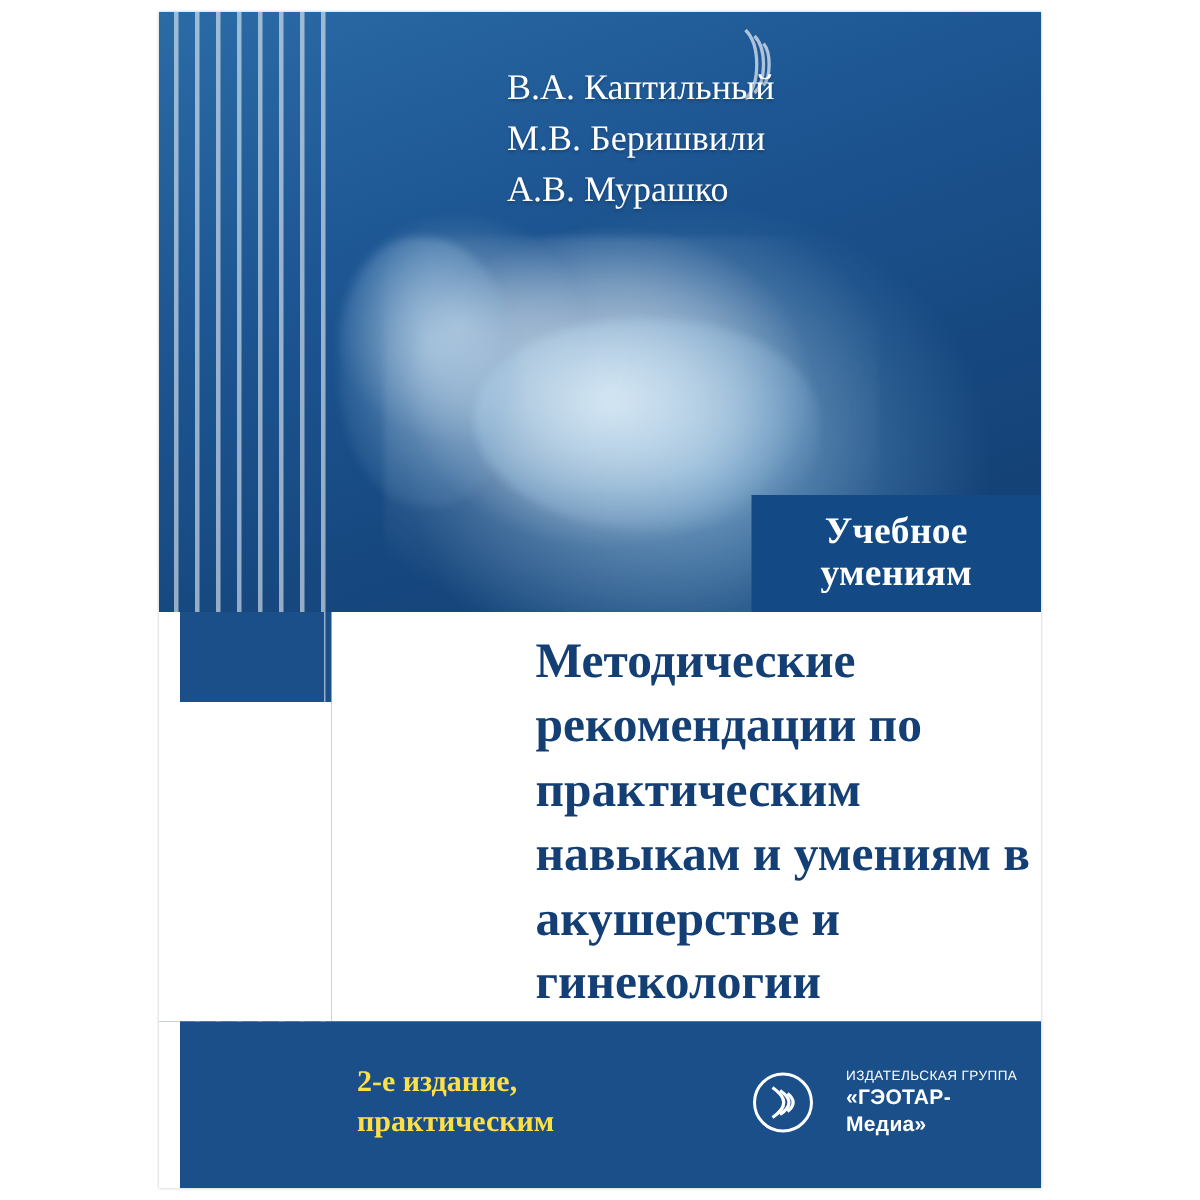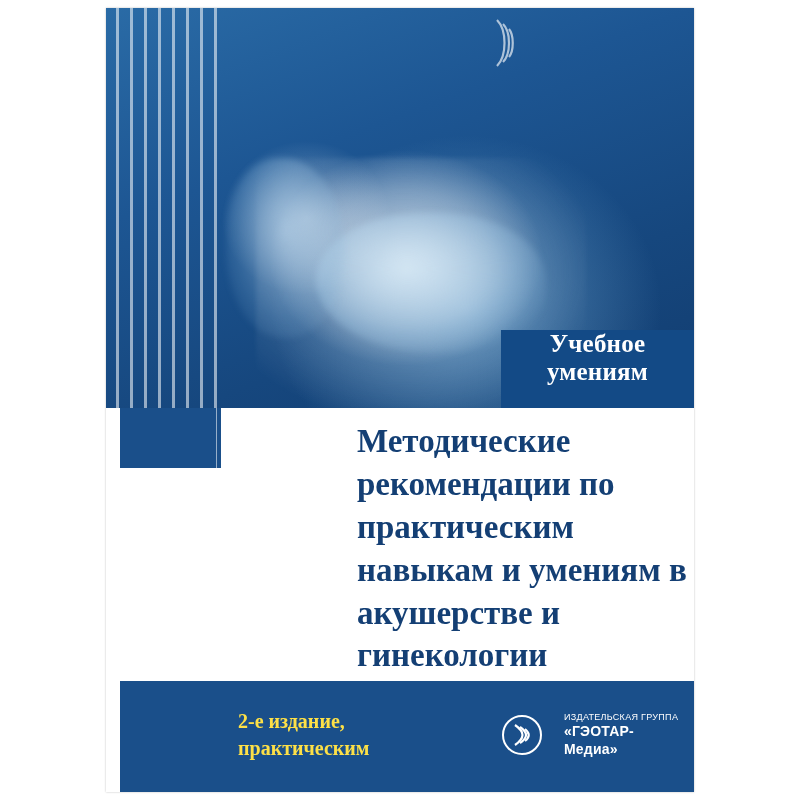--- a/index.html
+++ b/index.html
@@ -136,20 +136,21 @@
   .badge {
     position: absolute;
     left: 395px;
     top: 322px;
     width: 193px;
     height: 78px;
     background: #134a86;
     display: flex;
     flex-direction: column;
     align-items: center;
+    justify-content: center;
     color: #ffffff;
   }
   .badge-line {
     font-family: "Liberation Serif", serif;
     font-size: 25px;
     font-weight: 700;
     line-height: 1.12;
     letter-spacing: 0.2px;
   }
 
@@ -274,20 +275,25 @@
     </div>
 
     <svg class="cover-mark" viewBox="0 0 26 58">
       <g fill="none" stroke="#ffffff" stroke-width="2.2" opacity="0.85">
         <path d="M6 6 C16 16, 16 42, 6 52"></path>
         <path d="M12 10 C20 18, 20 40, 12 48"></path>
         <path d="M18 15 C23 21, 23 37, 18 43"></path>
       </g>
     </svg>
 
+    <div class="authors">
+      <div>В.А. Каптильный</div>
+      <div>М.В. Беришвили</div>
+      <div>А.В. Мурашко</div>
+    </div>
 
     <div class="left-white-a"></div>
     <div class="white-lower-left"></div>
     <div class="left-blue-block"></div>
 
     <div class="badge">
       <div class="badge-line">Учебное</div>
       <div class="badge-line">умениям</div>
     </div>
 

